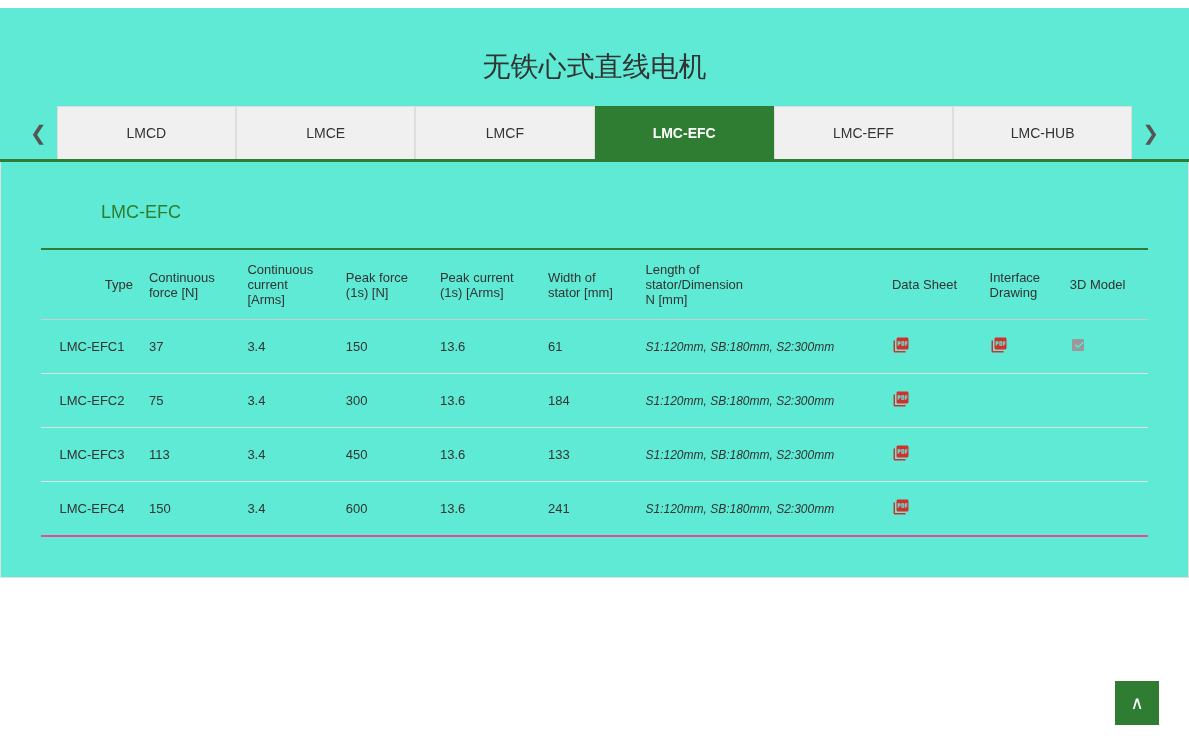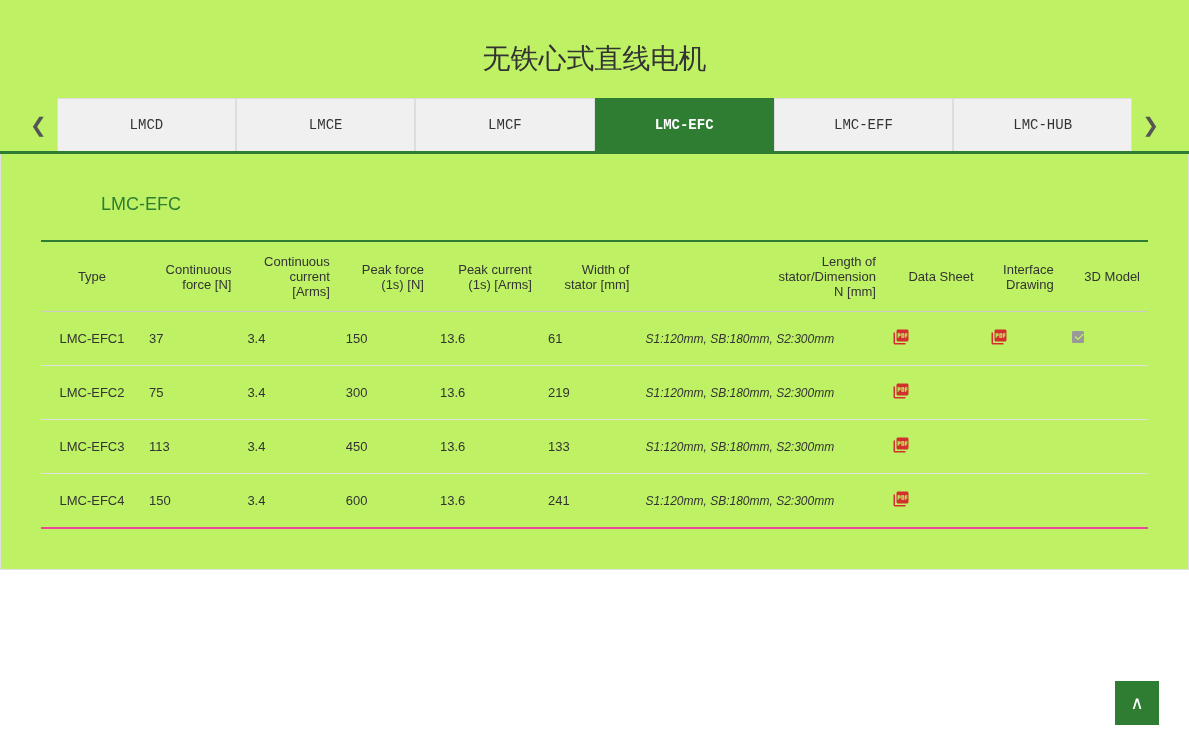--- a/index.html
+++ b/index.html
@@ -4,22 +4,22 @@
   <style>
     * { box-sizing: border-box; margin: 0; padding: 0; }
     body {
       font-family: Arial, "Microsoft YaHei", sans-serif;
       background: #fff;
       color: #333;
       font-size: 14px;
     }
     .page-wrapper {
       max-width: 1189px;
-      margin: 0 auto;
-      background: #bef264;
+      margin: 8px auto;
+      background: #5eead4;
     }
     .page-title {
       text-align: center;
       font-size: 28px;
       color: #333;
       padding: 40px 20px 20px;
       font-weight: normal;
     }
     
     .tab-nav {
@@ -45,21 +45,20 @@
       flex: 1;
       text-align: center;
       padding: 18px 10px;
       cursor: pointer;
       font-size: 14px;
       color: #333;
       background: #f0f0f0;
       border: 1px solid #ddd;
       border-bottom: none;
       position: relative;
-      font-family: Liberation Mono, monospace;
     }
     .tab-item.active {
       background: #2e7d32;
       color: #fff;
       font-weight: bold;
       border-color: #2e7d32;
     }
     
     .content-area {
       padding: 20px 40px 40px;
@@ -78,40 +77,40 @@
       width: 100%;
       border-collapse: collapse;
       font-size: 13px;
     }
     .data-table thead tr {
       border-top: 2px solid #2e7d32;
       border-bottom: 1px solid #ccc;
     }
     .data-table th {
       padding: 12px 8px;
-      text-align: right;
+      text-align: left;
       font-weight: normal;
       color: #333;
       vertical-align: middle;
     }
     .data-table td {
       padding: 16px 8px;
       vertical-align: middle;
       color: #333;
       border-bottom: 1px solid #e0e0e0;
     }
     .data-table tbody tr:last-child td {
       border-bottom: 2px solid #ec4899;
     }
     .data-table td:first-child {
       text-align: center;
       padding-left: 10px;
     }
     .data-table th:first-child {
-      text-align: center;
+      text-align: right;
       padding-left: 10px;
     }
     .scroll-top-btn {
       position: fixed;
       bottom: 30px;
       right: 30px;
       background: #2e7d32;
       color: #fff;
       width: 44px;
       height: 44px;
@@ -185,21 +184,21 @@
       <td style="cursor:pointer;"><svg xmlns="http://www.w3.org/2000/svg" width="16" height="16" viewBox="0 0 24 24" fill="#999">
                 <path d="M19 3H5c-1.1 0-2 .9-2 2v14c0 1.1.9 2 2 2h14c1.1 0 2-.9 2-2V5c0-1.1-.9-2-2-2zm-7 14l-5-5 1.41-1.41L12 14.17l7.59-7.59L21 8l-9 9z"></path>
               </svg></td>
     </tr>
           <tr>
       <td>LMC-EFC2</td>
       <td>75</td>
       <td>3.4</td>
       <td>300</td>
       <td>13.6</td>
-      <td>219</td>
+      <td>184</td>
       <td class="dim-cell" style="font-size:12px;">S1:120mm, SB:180mm, S2:300mm</td>
       <td style="cursor:pointer;"><svg xmlns="http://www.w3.org/2000/svg" width="18" height="18" viewBox="0 0 24 24" fill="#d32f2f">
                 <path d="M20 2H8c-1.1 0-2 .9-2 2v12c0 1.1.9 2 2 2h12c1.1 0 2-.9 2-2V4c0-1.1-.9-2-2-2zm-8.5 7.5c0 .83-.67 1.5-1.5 1.5H9v2H7.5V7H10c.83 0 1.5.67 1.5 1.5v1zm5 2c0 .83-.67 1.5-1.5 1.5h-2.5V7H15c.83 0 1.5.67 1.5 1.5v3zm4-3H19v1h1.5V11H19v2h-1.5V7h3v1.5zM9 9.5h1v-1H9v1zM4 6H2v14c0 1.1.9 2 2 2h14v-2H4V6zm10 5.5h1v-3h-1v3z"></path>
               </svg></td>
       <td style="cursor:pointer;"></td>
       <td style="cursor:pointer;"></td>
     </tr>
           <tr>
       <td>LMC-EFC3</td>
       <td>113</td>

